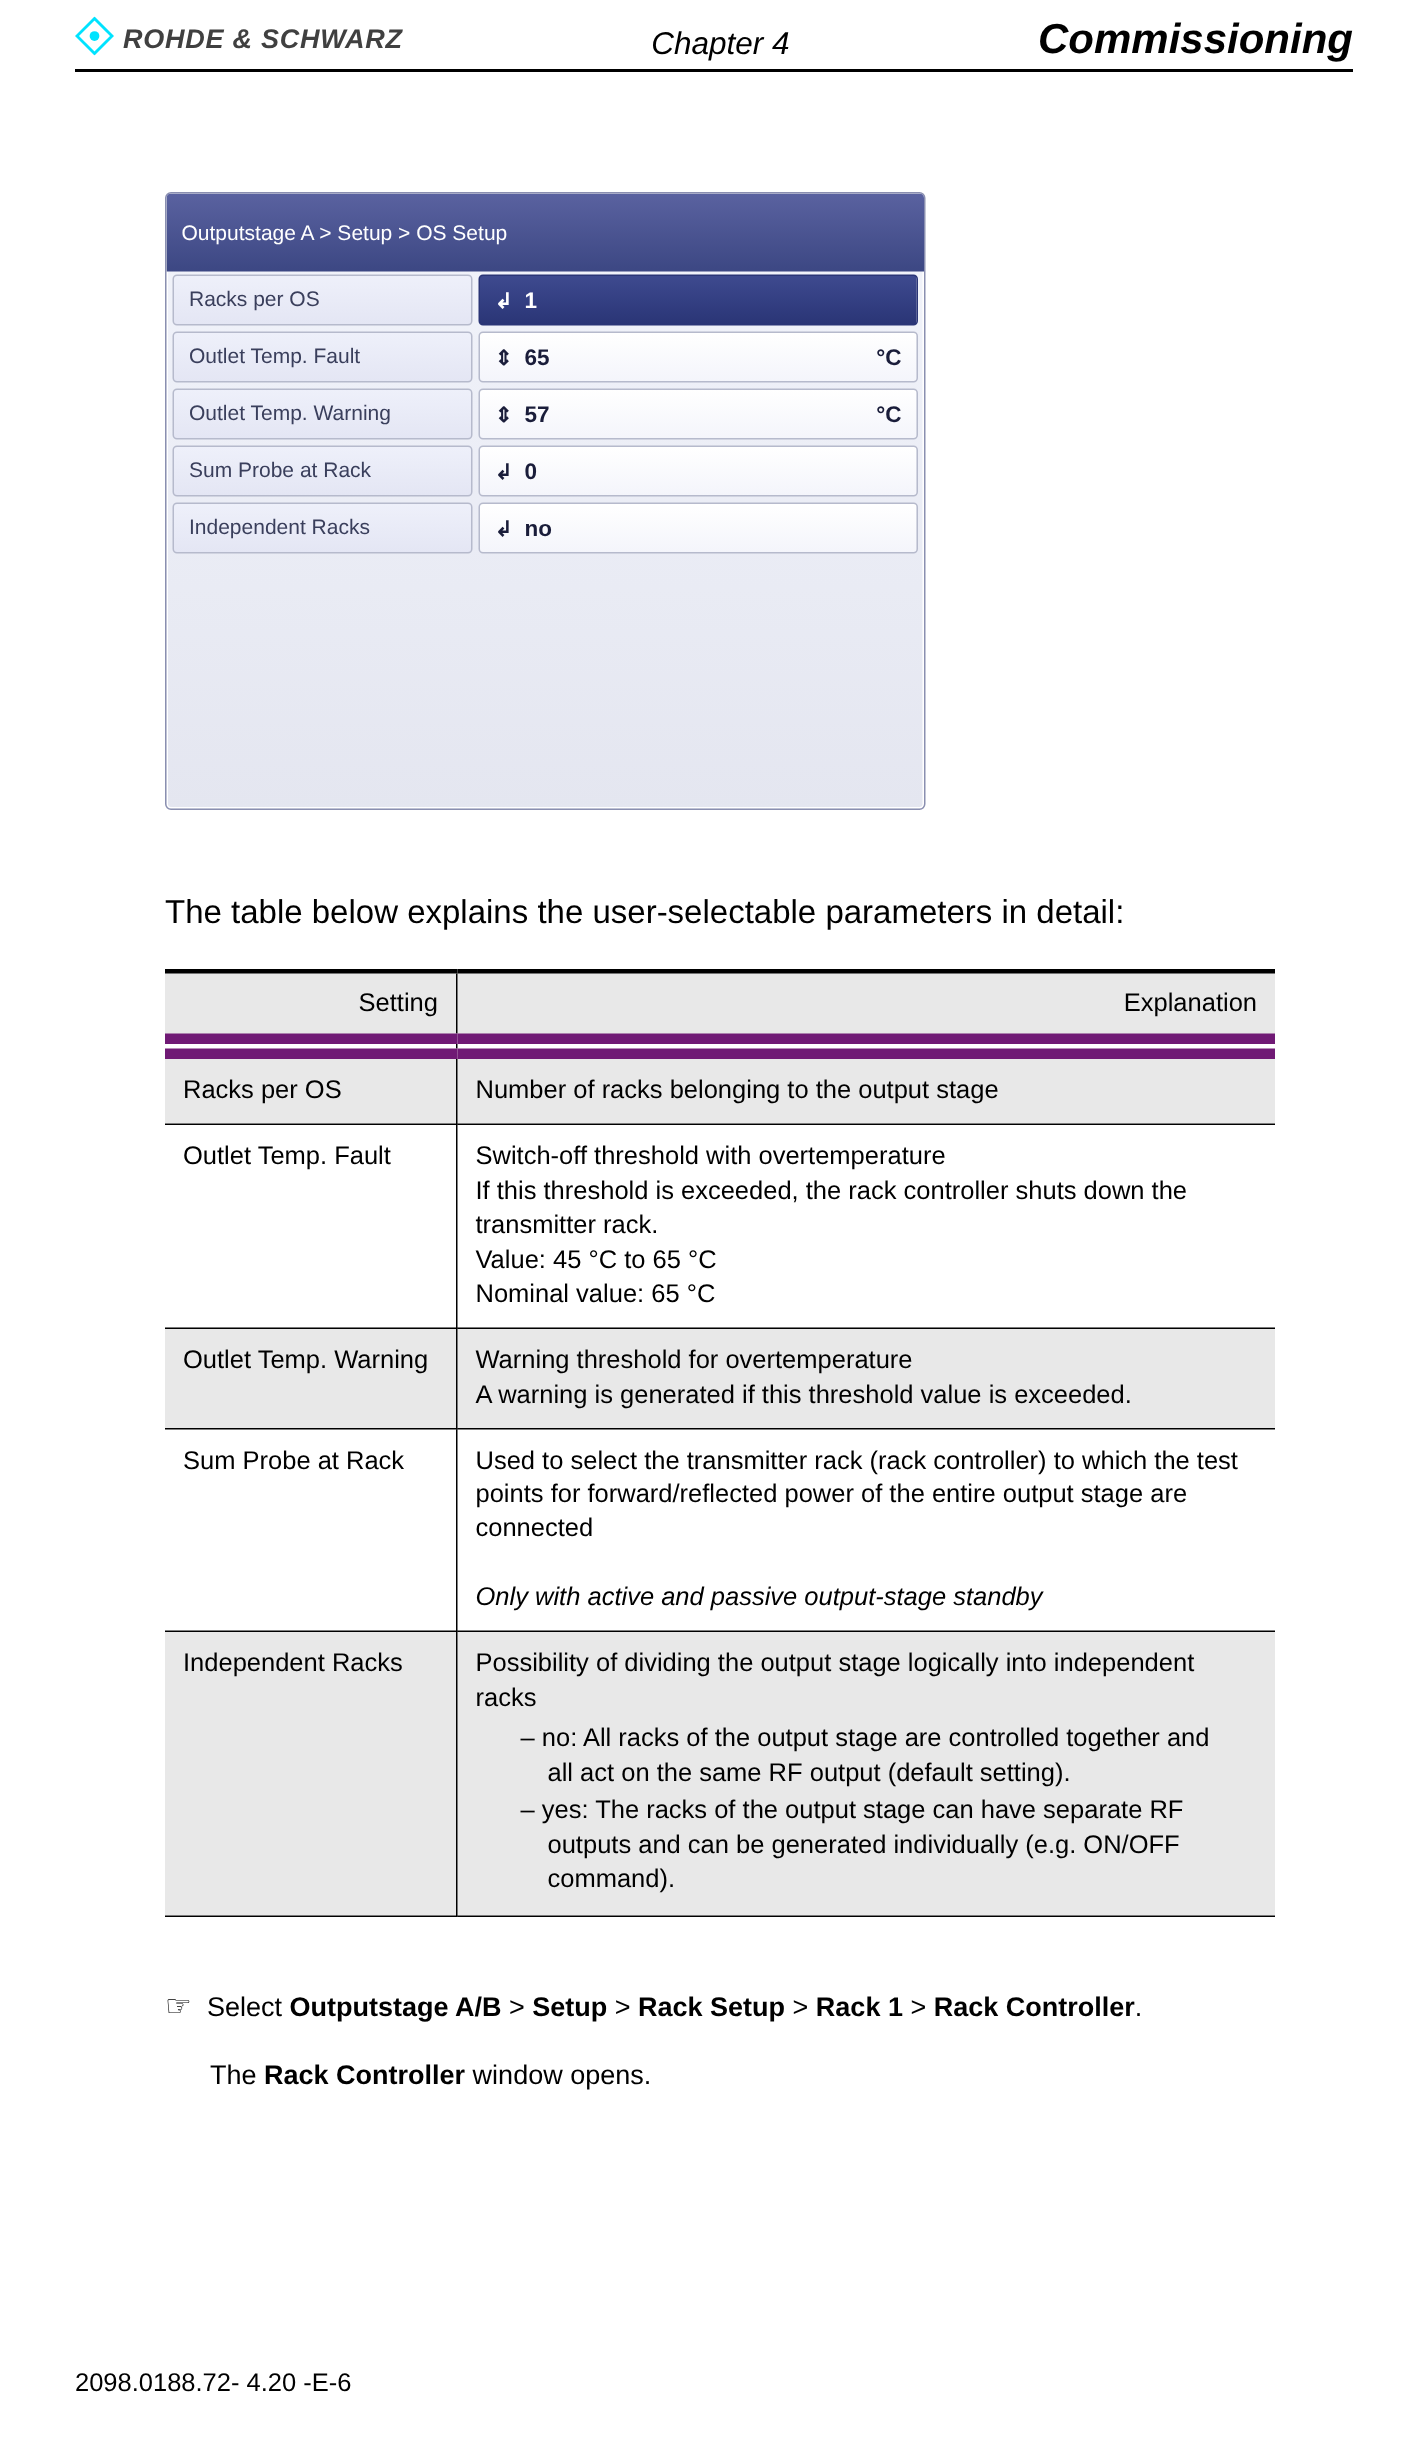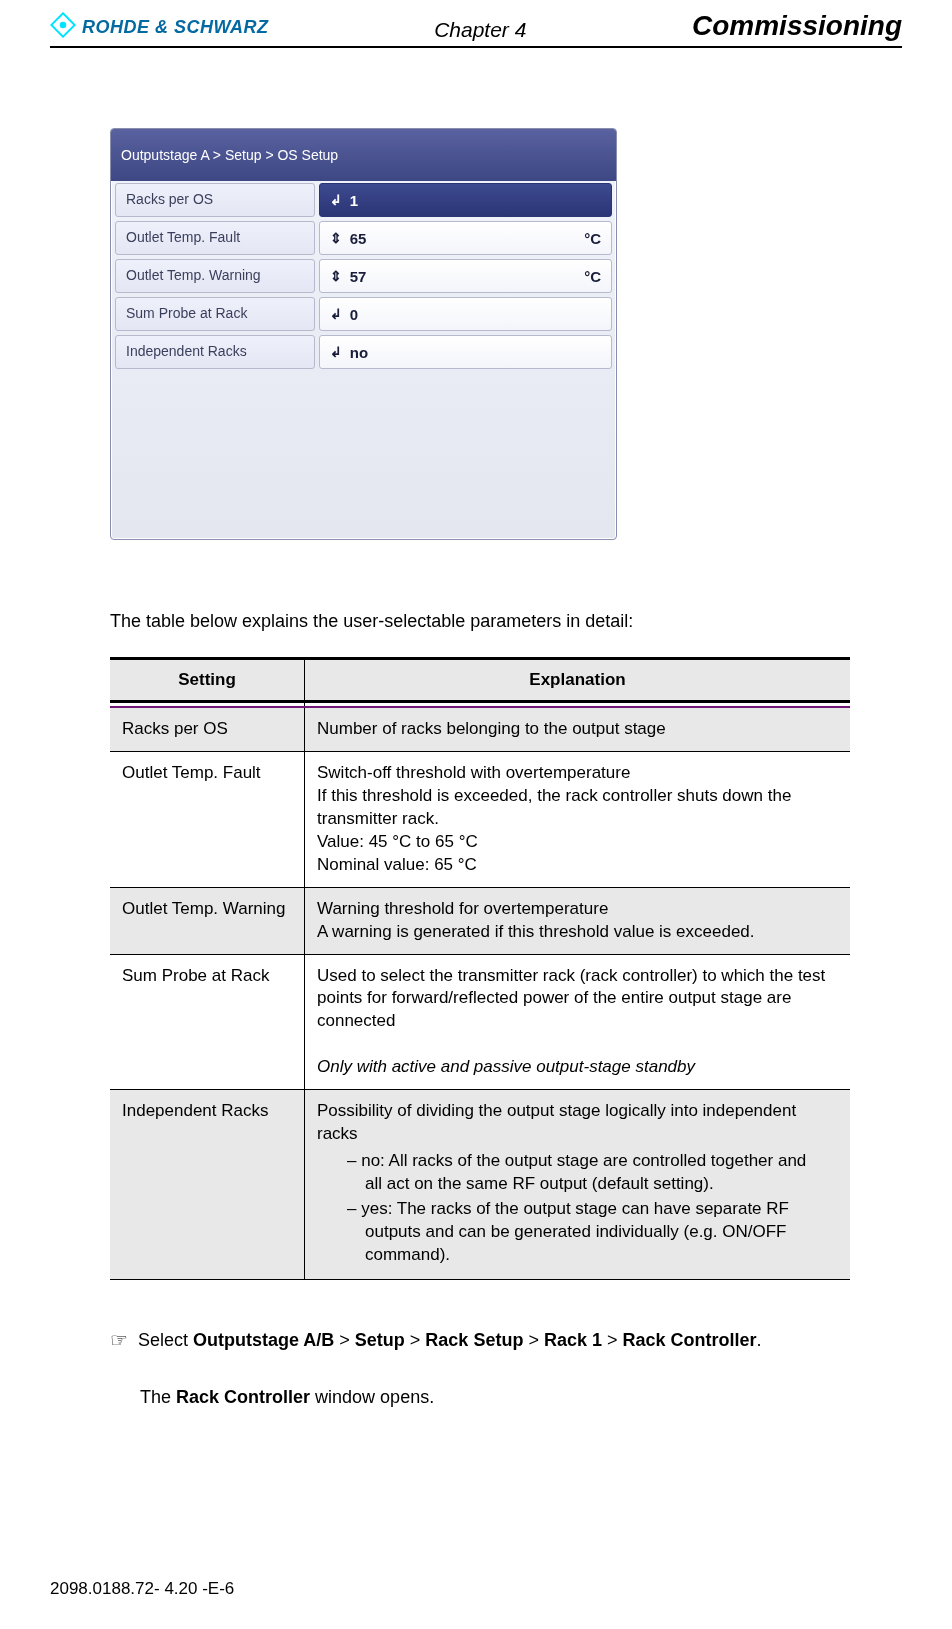--- a/index.html
+++ b/index.html
@@ -1,46 +1,46 @@
 <!DOCTYPE html>
 <html><head>
 <meta charset="utf-8">
 <style>
   html,body{margin:0;padding:0;background:#fff;font-family:Arial,Helvetica,sans-serif;color:#000}
   .page{width:952px;min-height:1629px;margin:0 auto;position:relative;padding:10px 50px 40px 50px;box-sizing:border-box}
   .topbar{display:flex;align-items:flex-end;justify-content:space-between;border-bottom:2px solid #000;padding-bottom:4px}
   .brand{display:flex;align-items:center;gap:6px}
   .brand-logo svg{width:26px;height:26px}
-  .brand-text{color:#0369a1;font-weight:700;font-style:italic;font-size:18px;letter-spacing:.5px}
+  .brand-text{color:#404040;font-weight:700;font-style:italic;font-size:18px;letter-spacing:.5px}
   .chapter{font-weight:400;font-style:italic;font-size:21px;flex:1;text-align:center}
   .title-right{font-weight:700;font-style:italic;font-size:28px}
   .content{padding:80px 30px 0 60px}
   .ui-window{width:505px;border:1px solid #8a8fb0;border-radius:4px;background:linear-gradient(#f2f4fb,#e4e6f0);box-shadow:inset 0 0 0 1px #fff;overflow:hidden}
   .ui-breadcrumb{background:linear-gradient(#5a62a0,#3c4783);color:#fff;font-size:14px;padding:18px 10px;font-family:"Trebuchet MS",Arial,sans-serif}
   .ui-rows{padding:2px 4px 170px 4px;display:flex;flex-direction:column;gap:4px}
   .ui-row{display:flex;height:34px}
   .ui-label{flex:0 0 200px;background:linear-gradient(#eef0fa,#e4e6f4);border:1px solid #b6bacc;border-radius:3px;padding:7px 10px;font-size:14px;color:#3a3f5c;font-family:"Trebuchet MS",Arial,sans-serif;box-sizing:border-box}
   .ui-value{flex:1;margin-left:4px;background:linear-gradient(#fff,#f4f5fb);border:1px solid #b6bacc;border-radius:3px;padding:6px 10px;font-size:15px;font-weight:700;color:#1a1d3a;display:flex;align-items:center;gap:8px;box-sizing:border-box;position:relative}
   .ui-value.selected{background:linear-gradient(#3e4a8f,#2a3576);color:#fff;border-color:#2a3576}
   .ui-unit{margin-left:auto;font-weight:700}
   .ui-glyph{font-family:Arial;font-size:14px}
-  .intro{font-size:18px;margin:71px 0 25px 0}
+  .intro{font-size:22px;margin:55px 0 25px 0}
   table.def{border-collapse:collapse;width:740px;font-size:17px}
-  table.def th{text-align:center;padding:10px 12px;border-top:3px solid #000;border-bottom:2px solid #701a75;background:#e8e8e8;font-weight:700}
+  table.def th{text-align:right;padding:10px 12px;border-top:3px solid #000;border-bottom:7px solid #701a75;background:#e8e8e8;font-weight:400}
   table.def td{padding:10px 12px;border-bottom:1px solid #000;vertical-align:top;line-height:1.35}
   table.def tr:nth-child(odd) td{background:#e8e8e8}
   table.def tr:nth-child(even) td{background:#fff}
   table.def td:first-child,table.def th:first-child{width:170px;border-right:1px solid #000}
   .note-em{font-style:italic}
   .sub-list{margin:4px 0 0 0;padding-left:18px;list-style:none}
   .sub-list li{text-indent:-18px;padding-left:18px;margin:2px 12px}
   .instruction{margin-top:50px;font-size:18px;display:flex;gap:10px;align-items:flex-start}
   .hand{font-size:20px;line-height:1}
   .instruction .txt b{font-weight:700}
-  .follow{margin:36px 0 0 30px;font-size:18px}
+  .follow{margin:24px 0 0 30px;font-size:18px}
   .footer{position:absolute;bottom:30px;left:50px;right:50px;display:flex;font-size:17px}
   .hdr-gap{border-top:1px solid #000}
 </style>
 </head>
 <body>
 
 <div class="page">
   <div class="topbar">
     <div class="brand">
       <span class="brand-logo">

